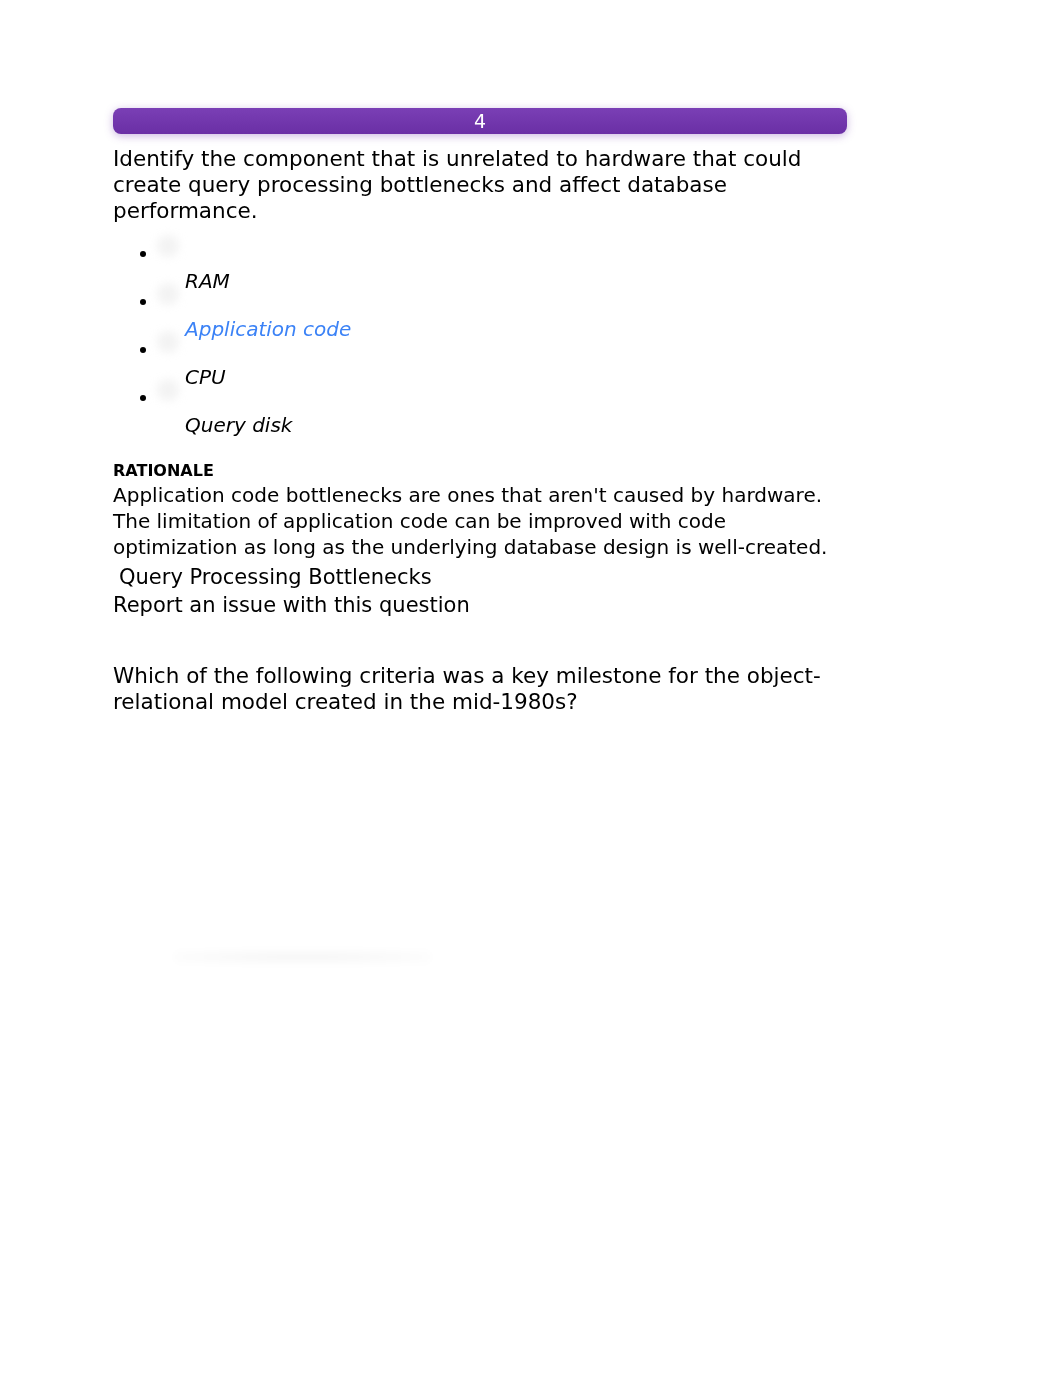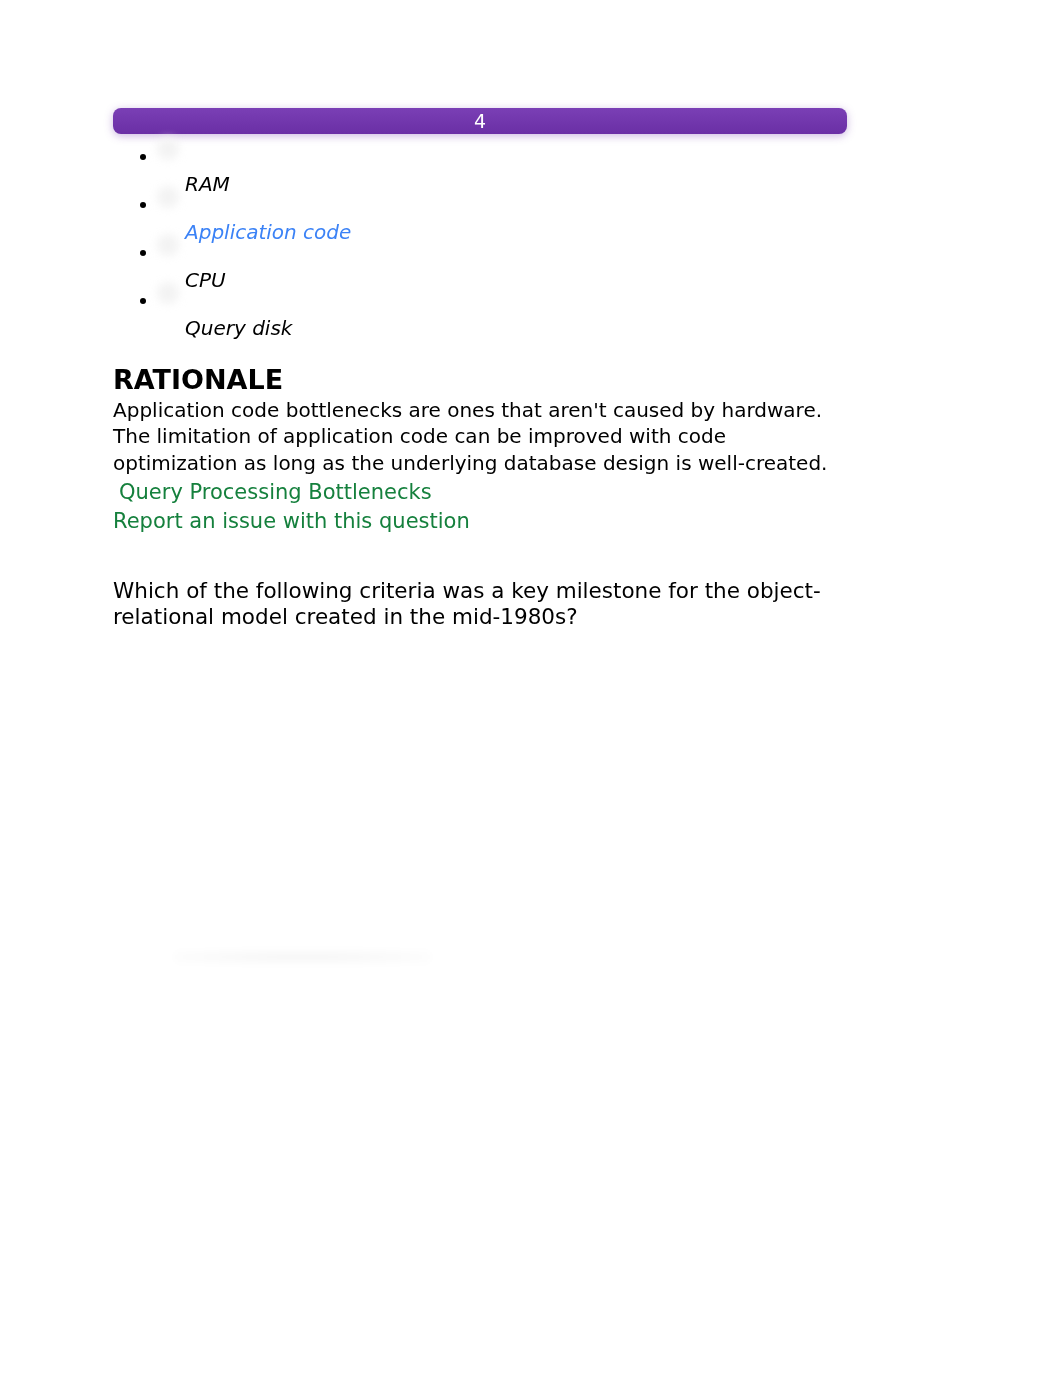--- a/index.html
+++ b/index.html
@@ -67,33 +67,33 @@
     display: block;
     margin-top: 8px;
     margin-left: 26px;
     font-size: 20px;
   }
   .highlight {
     color: #3b82f6;
   }
   .section-head {
     font-weight: bold;
-    font-size: 27px;
+    font-size: 16px;
     margin: 10px 0 2px 0;
   }
   .rationale-text {
     font-size: 20px;
     line-height: 1.32;
     margin: 0;
   }
   .links {
     margin-top: 2px;
   }
   .link {
-    color: #15803d;
+    color: #000000;
     font-size: 21px;
     line-height: 1.35;
     text-decoration: none;
     display: block;
   }
   .link.indent {
     padding-left: 6px;
   }
   .next-question {
     margin-top: 43px;
@@ -111,20 +111,21 @@
   }
 </style>
 </head>
 <body>
 
 <div class="page">
   <div class="content">
 
     <div class="q-number-bar">4</div>
 
+    <p class="question-text">Identify the component that is unrelated to hardware that could create query processing bottlenecks and affect database performance.</p>
 
     <ul class="answers">
       <li class="answer-block">
         <span class="blur-dot"></span>
         <span class="answer-label">RAM</span>
       </li>
       <li class="answer-block">
         <span class="blur-dot"></span>
         <span class="answer-label highlight">Application code</span>
       </li>

